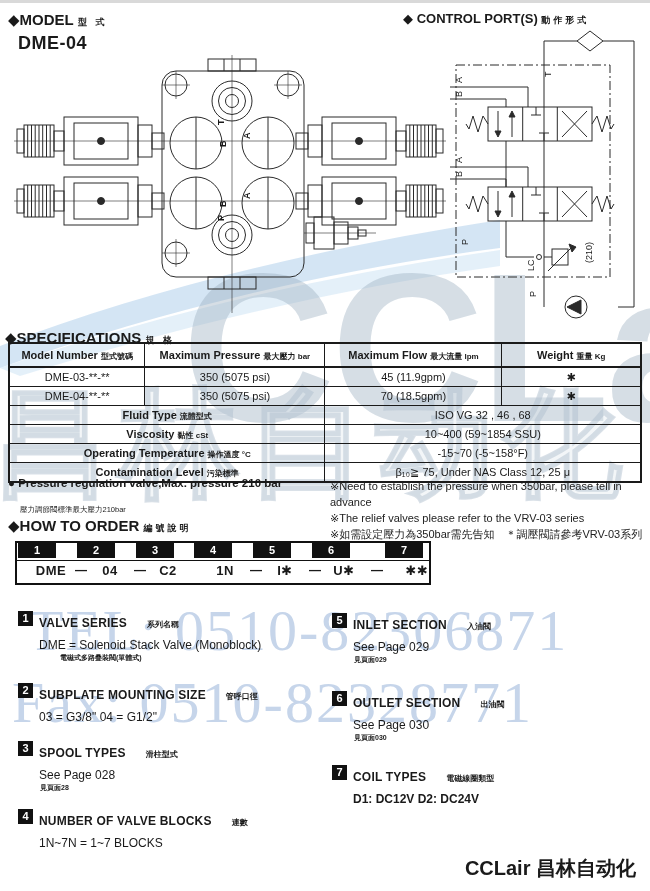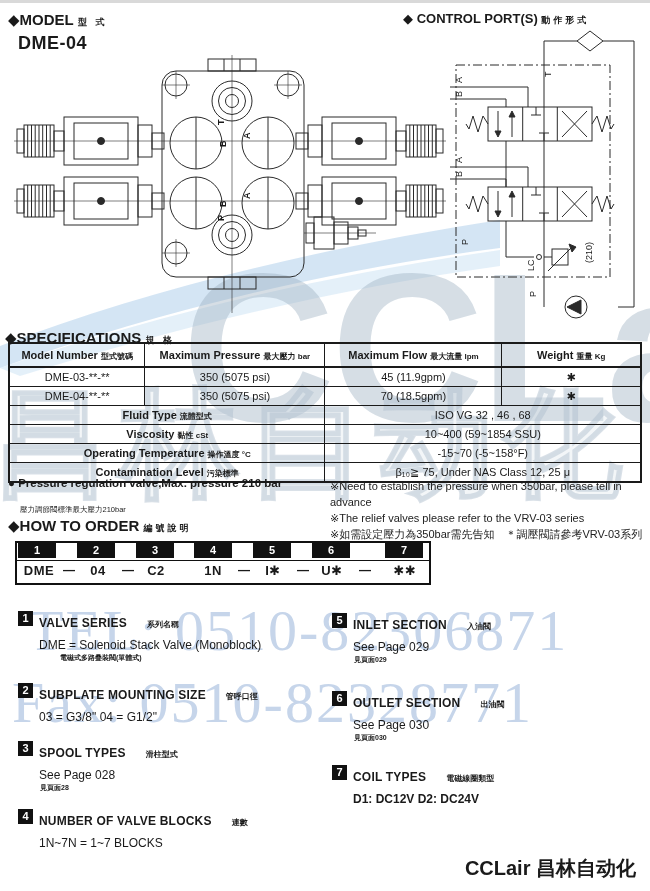--- a/index.html
+++ b/index.html
@@ -38,21 +38,21 @@
   
   .note-left{left:8px;top:474px;width:320px;}
   .note-left .en{font-size:11.5px;font-weight:bold;}
   .note-left .cn{font-size:7.5px;margin-left:12px;margin-top:16px;}
   .note-right{left:330px;top:476px;width:315px;font-size:11px;line-height:1.45;color:#222;}
   
   .order-box{left:15px;top:538px;width:412px;height:40px;border:2px solid #111;z-index:1;background:transparent;}
   .num-strip{position:absolute;left:0;top:0;width:100%;height:17px;border-bottom:1.5px solid #111;}
   .num-box{position:absolute;top:0;width:38px;height:15px;background:#111;color:#fff;
            font-size:11px;font-weight:bold;text-align:center;line-height:15px;}
-  .code-strip{position:absolute;left:0;top:18px;width:100%;height:21px;}
+  .code-strip{position:absolute;left:12px;top:18px;width:100%;height:21px;}
   .code-seg{position:absolute;top:2px;width:46px;margin-left:-23px;text-align:center;
             font-size:13px;font-weight:bold;letter-spacing:0.5px;}
   .code-dash{position:absolute;top:2px;width:20px;margin-left:-10px;text-align:center;
              font-size:12px;font-weight:bold;}
   
   .sec{z-index:1;width:310px;}
   .sec-head{display:flex;align-items:flex-start;}
   .badge{flex:0 0 auto;width:15px;height:15px;background:#111;color:#fff;font-size:11px;font-weight:bold;
          text-align:center;line-height:15px;margin-right:6px;margin-top:-2px;}
   .sec-title-en{font-size:12px;font-weight:bold;letter-spacing:0.2px;}

